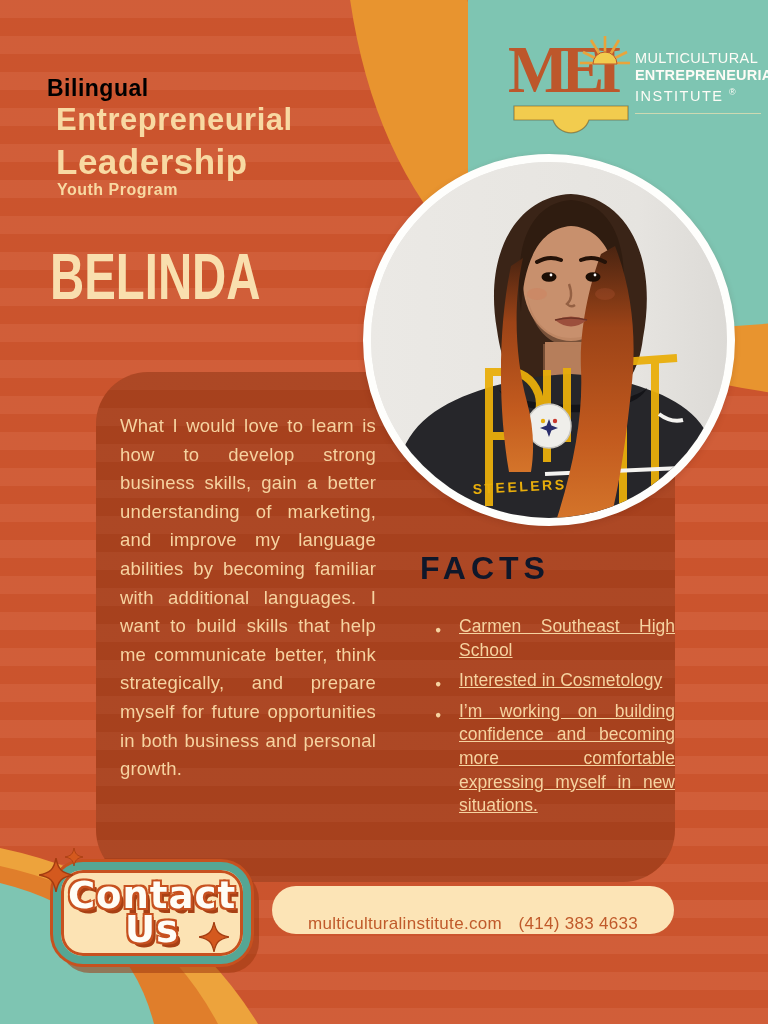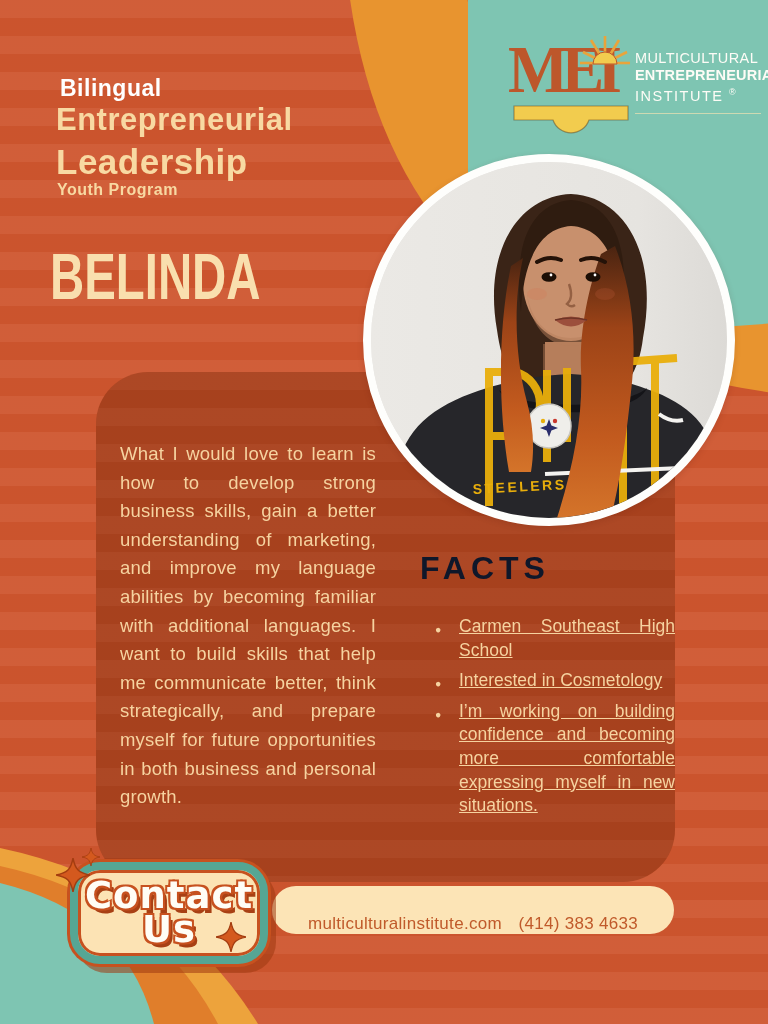--- a/index.html
+++ b/index.html
@@ -25,22 +25,22 @@
     position:absolute; left:96px; top:372px; width:579px; height:510px;
     background:#AA421E; border-radius:52px; z-index:3;
     box-shadow:inset 0 0 0 1000px rgba(0,0,0,0);
   }
   .panel .panel-stripes{
     position:absolute; inset:0; border-radius:52px;
     background:repeating-linear-gradient(180deg,
       rgba(255,255,255,0.03) 0 18px, rgba(0,0,0,0.02) 18px 36px);
   }
   
-  .kicker{position:absolute; left:60px; top:75px; z-index:6;
-    font-size:23px; font-weight:bold; color:#ffffff; letter-spacing:0.5px;}
+  .kicker{position:absolute; left:47px; top:75px; z-index:6;
+    font-size:23px; font-weight:bold; color:#000000; letter-spacing:0.5px;}
   .title1{position:absolute; left:56px; top:102px; z-index:6;
     font-size:31px; font-weight:bold; color:#F8D9A2; letter-spacing:0.5px;}
   .title2{position:absolute; left:56px; top:142px; z-index:6;
     font-size:35px; font-weight:bold; color:#F8D9A2; letter-spacing:0.5px;}
   .subtitle{position:absolute; left:57px; top:181px; z-index:6;
     font-size:16px; font-weight:bold; color:#F8D9A2; letter-spacing:0.5px;}
   .bigname{position:absolute; left:50px; top:240px; z-index:6;
     font-size:64px; font-weight:800; color:#F9DFAE; letter-spacing:0px;
     transform:scaleX(0.74); transform-origin:left center; white-space:nowrap;}
   
@@ -66,21 +66,21 @@
   .photo-wrap{
     position:absolute; left:363px; top:154px; width:356px; height:356px;
     border:8px solid #FEFEFC; border-radius:50%; z-index:5;
     background:#E8E6E2; overflow:hidden;
     box-shadow:0 2px 6px rgba(80,20,0,0.15);
   }
   
   .about{
     position:absolute; left:120px; top:412px; width:256px; z-index:6;
     color:#F6D3A0; font-size:18.5px; line-height:28.6px;
-    text-align:justify; letter-spacing:0.2px;margin-top:28px;
+    text-align:justify; letter-spacing:0.2px;
   }
   .facts-head{
     position:absolute; left:420px; top:550px; z-index:6;
     font-size:32px; font-weight:bold; color:#0f172a; letter-spacing:5px;
   }
   .facts-list{
     position:absolute; left:424px; top:604px; width:240px; z-index:6;
     margin:11px; padding:0; list-style:none;
     color:#F6D3A0; font-size:17.5px; line-height:23.6px; text-align:justify;text-decoration:underline;
   }
@@ -91,21 +91,21 @@
   
   .contact-bar{
     position:absolute; left:272px; top:886px; width:402px; height:48px; z-index:4;
     background:#FCE4B6; border-radius:26px;
     display:flex; align-items:flex-end; justify-content:space-between;
     padding:0 36px; box-sizing:border-box;
     color:#C05A2B; font-size:17px; font-weight:500; letter-spacing:0.3px;
   }
   
   .contact-badge{
-    position:absolute; left:70px; top:862px; width:182px; height:86px; z-index:7;
+    position:absolute; left:53px; top:862px; width:182px; height:86px; z-index:7;
     background:#FCE3B4;
     border:8px solid #55A694; border-radius:30px;
     box-shadow:0 0 0 3px #C7511F, inset 0 0 0 3px #C7511F,
                7px 8px 0 1px rgba(158,57,17,0.55);
     display:flex; flex-direction:column; align-items:center; justify-content:center;
   }
   .contact-badge .line{
     font-family:"DejaVu Sans", sans-serif;
     font-size:37px; font-weight:bold; line-height:0.92; color:#FFFDF6;
     letter-spacing:1px; white-space:nowrap;

